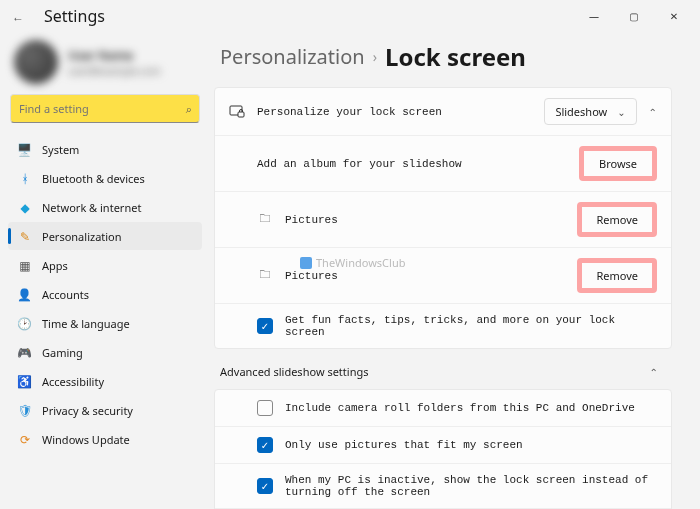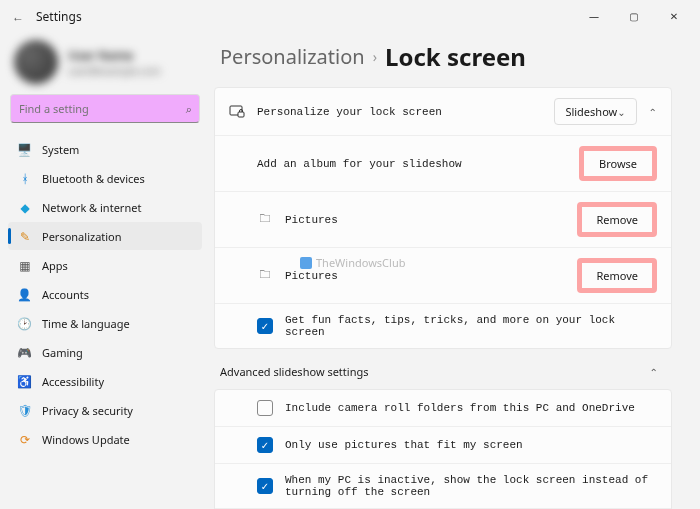--- a/index.html
+++ b/index.html
@@ -1,46 +1,46 @@
 <!DOCTYPE html>
 <html><head>
 <meta charset="utf-8">
 <style>
 * { box-sizing: border-box; margin: 0; padding: 0; font-family: "Segoe UI", system-ui, sans-serif; }
 body { width: 700px; height: 509px; background: #f3f3f3; overflow: hidden; color: #1a1a1a; }
 .titlebar { height: 32px; display: flex; align-items: center; padding: 0 8px; }
 .back { width: 20px; height: 20px; display: flex; align-items: center; justify-content: center; font-size: 12px; color: #555; border-radius: 4px; }
-.title { font-size: 12px; margin-left: 8px; }
+.title { font-size: 16px; margin-left: 16px; }
 .winctrls { margin-left: auto; display: flex; gap: 4px; }
 .winbtn { width: 36px; height: 24px; display: flex; align-items: center; justify-content: center; font-size: 10px; color: #333; }
 .main { display: flex; height: calc(100% - 32px); }
 .sidebar { width: 210px; padding: 6px 8px 0 8px; }
 .profile { display: flex; align-items: center; gap: 10px; padding: 2px 6px 10px 6px; filter: blur(4px); }
 .avatar { width: 44px; height: 44px; border-radius: 50%; background: radial-gradient(circle at 35% 35%, #666, #333); }
 .pname { font-size: 12px; font-weight: 600; }
 .pemail { font-size: 10px; color: #666; }
 .search { position: relative; margin: 0 2px 12px 2px; }
-.search input { width: 100%; padding: 6px 28px 6px 8px; font-size: 11px; background: #f0abfc; border: 1px solid #ddd; border-radius: 4px; border-bottom: 1.5px solid #888; }
+.search input { width: 100%; padding: 6px 28px 6px 8px; font-size: 11px; background: #fde047; border: 1px solid #ddd; border-radius: 4px; border-bottom: 1.5px solid #888; }
 .search .mag { position: absolute; right: 8px; top: 7px; font-size: 11px; color: #555; }
 .nav { display: flex; flex-direction: column; gap: 1px; }
 .navitem { display: flex; align-items: center; gap: 10px; padding: 6.5px 10px; font-size: 11px; border-radius: 4px; position: relative; }
 .navitem.active { background: #eaeaea; }
 .navitem.active::before { content: ""; position: absolute; left: 0; top: 20%; bottom: 20%; width: 3px; background: #0067c0; border-radius: 2px; }
 .nicon { width: 14px; height: 14px; display: inline-flex; align-items: center; justify-content: center; font-size: 12px; }
 .content { flex: 1; padding: 0 28px 0 4px; overflow: hidden; display: flex; flex-direction: column; }
 .breadcrumb { display: flex; align-items: center; gap: 8px; padding: 8px 0 14px 6px; }
 .bc1 { font-size: 20px; color: #666; }
 .bcsep { font-size: 14px; color: #999; }
 .bc2 { font-size: 24px; font-weight: 700; }
 .panel { background: #fcfcfc; border: 1px solid #e8e8e8; border-radius: 4px; margin-bottom: 3px; }
 .row { display: flex; align-items: center; padding: 10px 14px; font-size: 11px; gap: 12px; }
 .row + .row { border-top: 1px solid #eee; }
 .rowicon { width: 16px; height: 16px; display: flex; align-items: center; justify-content: center; color: #333; }
 .rlabel { flex: 1; font-family: Liberation Mono, monospace; }
-.select { display: flex; align-items: center; padding: 5px 10px; background: #fcfcfc; border: 1px solid #ddd; border-radius: 4px; font-size: 11px; min-width: 80px; justify-content: space-between; }
+.select { display: flex; align-items: center; gap: 10px; padding: 5px 10px; background: #fcfcfc; border: 1px solid #ddd; border-radius: 4px; font-size: 11px; min-width: 80px; justify-content: space-between; }
 .btn { padding: 5px 14px; background: #fcfcfc; border: 5px solid #fca5a5; border-radius: 4px; font-size: 11px; min-width: 78px; text-align: center; }
 .chev { font-size: 10px; color: #555; }
 .checkbox { width: 16px; height: 16px; border: 1.2px solid #888; border-radius: 3px; display: flex; align-items: center; justify-content: center; font-size: 10px; }
 .checkbox.checked { background: #0067c0; border-color: #0067c0; color: #fff; }
 .sectionhdr { display: flex; align-items: center; justify-content: space-between; padding: 12px 14px 10px 6px; font-size: 11px; }
 .watermark { position: absolute; left: 300px; top: 255px; font-size: 11px; color: #bbb; pointer-events: none; display:flex; align-items:center; gap:4px;}
 .wmicon { width:12px; height:12px; background:#5aa3e8; border-radius:2px; }
 </style>
 </head>
 <body>

